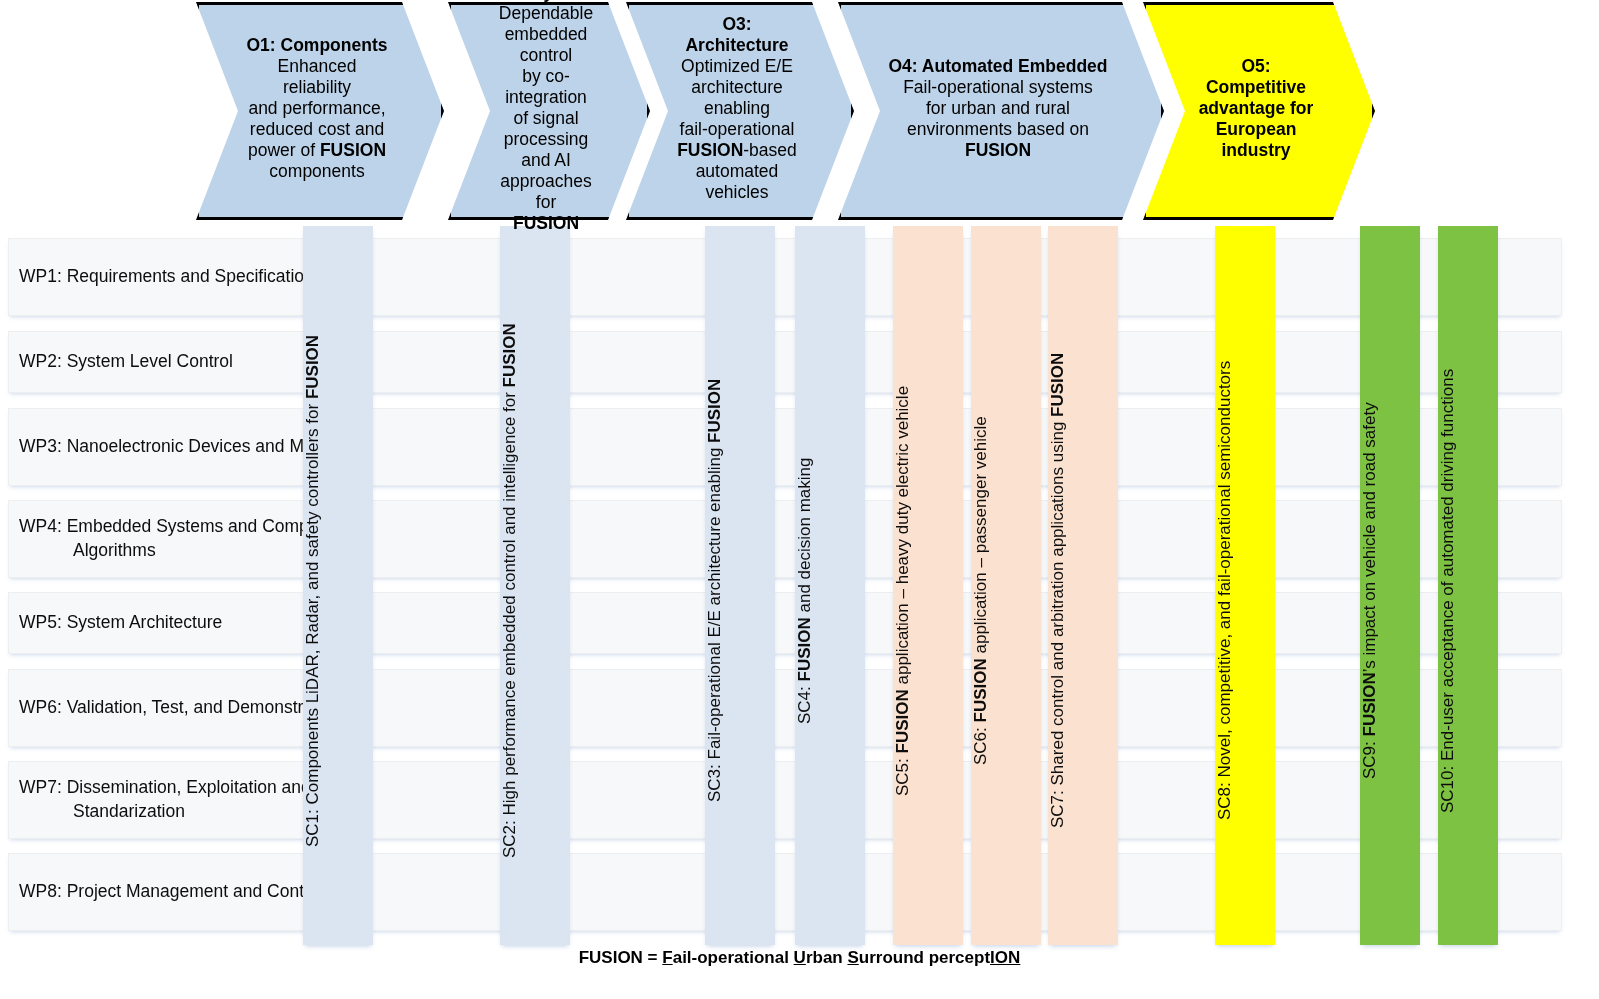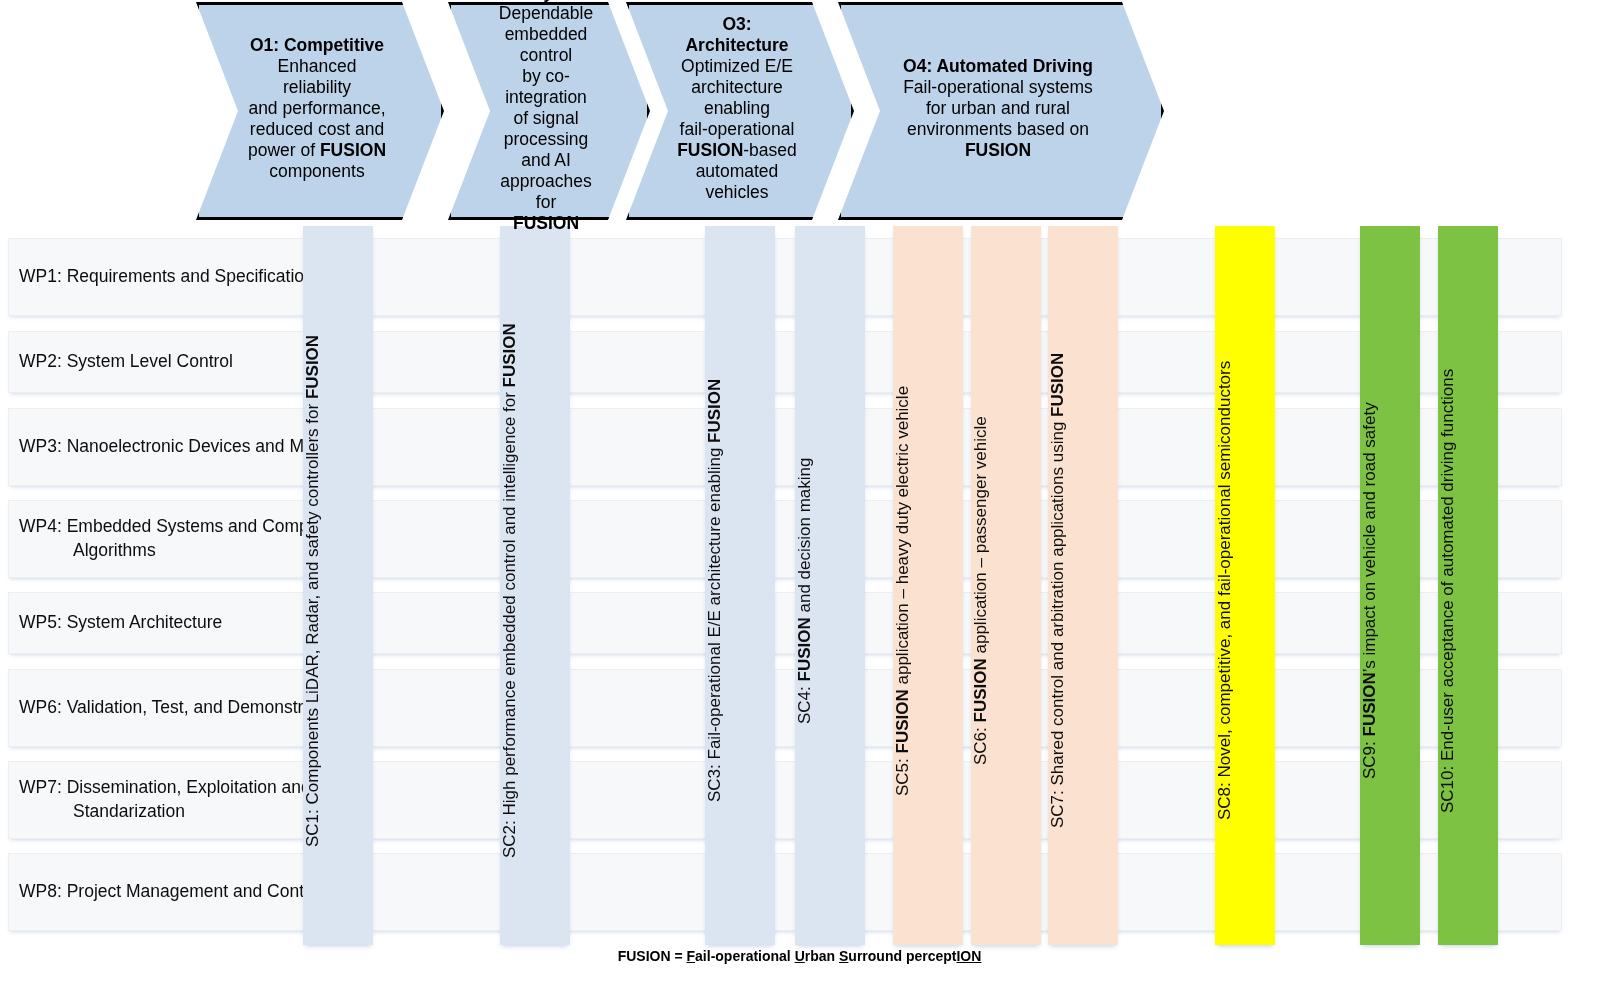--- a/index.html
+++ b/index.html
@@ -71,46 +71,50 @@
     font-size:17px;
     white-space:nowrap;
     color:#0d0d0d;
   }
   .vtext b{font-weight:bold;}
 
   
   #footer{
     position:absolute;left:0;top:948px;width:1599px;
     text-align:center;
-    font-size:14px;font-weight:bold;
+    font-size:17px;font-weight:bold;
     color:#000;
   }
   #footer u{text-decoration:underline;}
 </style>
 </head>
 <body>
 
 <div id="canvas">
 
   <div id="objectives">
       <div class="chev" style="left: 196px; width: 242px;">
         <div class="shape" style="background: rgb(189, 211, 233);"></div>
-        <div class="txt"><b>O1: Competitive</b><br>Enhanced reliability<br>and performance,<br>reduced cost and<br>power of <b>FUSION</b><br>components</div>
+        <div class="txt"><b>O1: Components</b><br>Enhanced reliability<br>and performance,<br>reduced cost and<br>power of <b>FUSION</b><br>components</div>
       </div>
       <div class="chev" style="left: 448px; width: 196px;">
         <div class="shape" style="background: rgb(189, 211, 233);"></div>
         <div class="txt"><b>O2: System</b><br>Dependable<br>embedded control<br>by co-integration<br>of signal<br>processing and AI<br>approaches for<br><b>FUSION</b></div>
       </div>
       <div class="chev" style="left: 626px; width: 222px;">
         <div class="shape" style="background: rgb(189, 211, 233);"></div>
         <div class="txt"><b>O3: Architecture</b><br>Optimized E/E<br>architecture<br>enabling<br>fail-operational<br><b>FUSION</b>-based<br>automated vehicles</div>
       </div>
       <div class="chev" style="left: 838px; width: 320px;">
         <div class="shape" style="background: rgb(189, 211, 233);"></div>
-        <div class="txt"><b>O4: Automated Driving</b><br>Fail-operational systems<br>for urban and rural<br>environments based on<br><b>FUSION</b></div>
+        <div class="txt"><b>O4: Automated Embedded</b><br>Fail-operational systems<br>for urban and rural<br>environments based on<br><b>FUSION</b></div>
+      </div>
+      <div class="chev" style="left: 1143px; width: 226px;">
+        <div class="shape" style="background: rgb(255, 255, 0);"></div>
+        <div class="txt"><b>O5: Competitive advantage for European industry</b></div>
       </div>
     </div>
 
   <div id="matrix">
       <div class="wprow" style="top: 12px; height: 78px;">
         <div class="wplabel">WP1: Requirements and Specifications</div>
       </div>
       <div class="wprow" style="top: 105px; height: 62px;">
         <div class="wplabel">WP2: System Level Control</div>
       </div>

